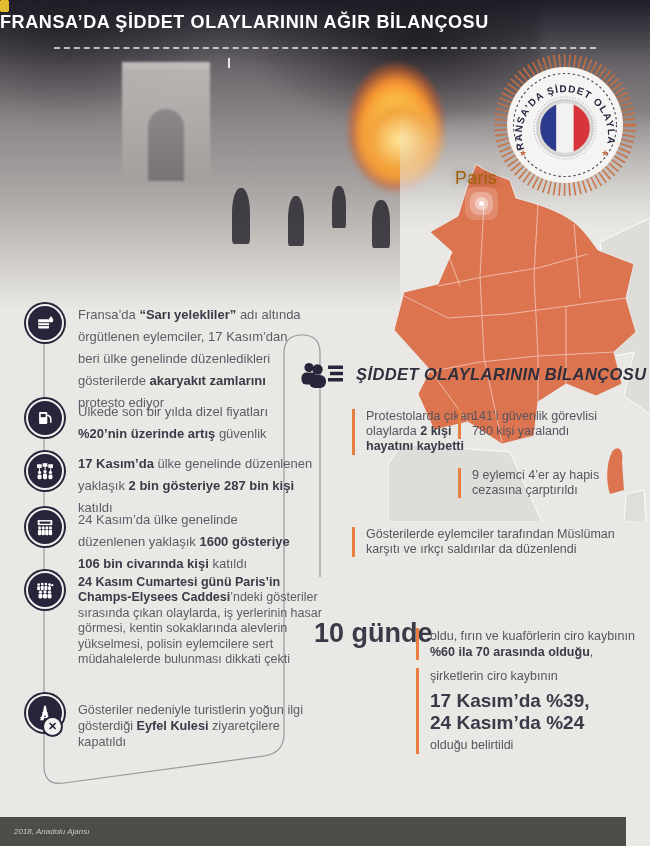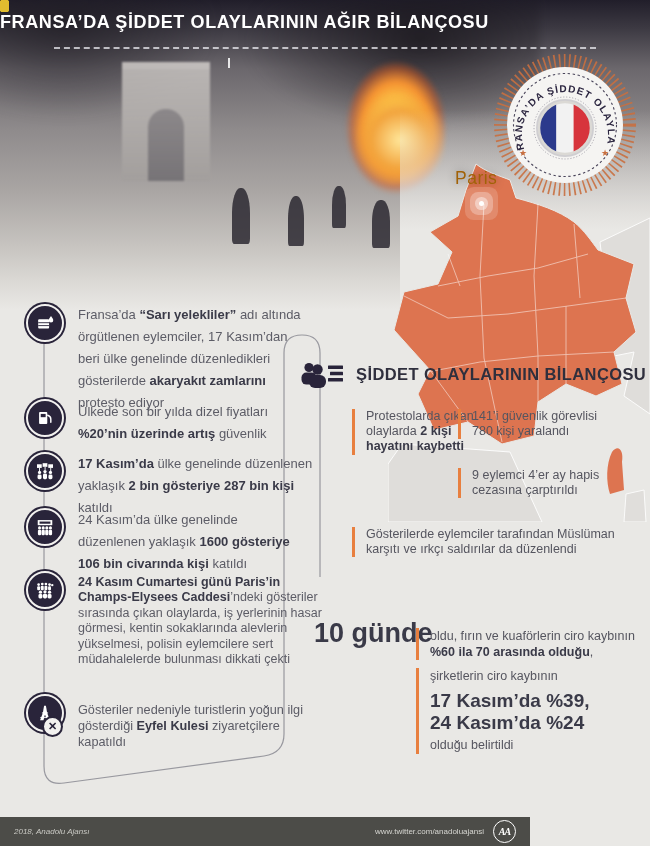--- a/index.html
+++ b/index.html
@@ -61,27 +61,27 @@
     border:2px solid #f3f2f0;box-shadow:0 0 0 2px #29243a;display:flex;align-items:center;justify-content:center;}
   .t-text{position:absolute;left:78px;font-size:13px;line-height:22px;color:#5c5c66;}
   .t-text.tight{font-size:12.5px;line-height:15.4px;}
   .t-text.mid{font-size:12.7px;line-height:16px;}
   .b{font-weight:bold;color:#3a3a48;}
   .x-badge{position:absolute;left:42px;top:716px;width:17px;height:17px;border-radius:50%;
     background:#f3f2f0;border:2px solid #29243a;display:flex;align-items:center;justify-content:center;
     color:#29243a;font-weight:bold;font-size:11px;line-height:1;}
   
   .sec-header{position:absolute;display:flex;align-items:center;gap:12px;}
-  .sec-title{font-size:16.5px;font-weight:bold;color:#2f2f3d;letter-spacing:.4px;}
+  .sec-title{font-size:16.5px;font-weight:bold;color:#2f2f3d;letter-spacing:.4px;font-style:italic;}
   .stat{position:absolute;border-left:3px solid #e87f3f;padding-left:11px;
     font-size:12.5px;line-height:15.2px;color:#55555f;}
   .lead{position:absolute;left:314px;top:618px;font-size:27px;font-weight:bold;color:#3a3a48;}
   .big{font-size:19px;font-weight:bold;color:#3a3a48;line-height:22px;}
   
-  .footer{position:absolute;left:0;bottom:0;width:530px;height:29px;background:#4c4c48;
+  .footer{position:absolute;left:0;bottom:0;width:626px;height:29px;background:#4c4c48;
     display:flex;align-items:center;justify-content:space-between;padding:0 14px;box-sizing:border-box;}
   .footer .credit{font-size:8px;font-style:italic;color:#c9c9c4;}
   .footer .right{display:flex;align-items:center;gap:9px;}
   .footer .tw{font-size:8px;color:#d6d6d1;}
   .aa-logo{width:21px;height:21px;border-radius:50%;border:1.5px solid #fff;display:flex;
     align-items:center;justify-content:center;color:#fff;font-weight:bold;font-style:italic;
     font-family:"Liberation Serif",serif;font-size:10px;letter-spacing:-1px;}
 </style>
 </head>
 <body>
@@ -274,19 +274,15 @@
   <div class="stat" style="left:416px;top:628px;width:224px;line-height:16px"><span>oldu, fırın ve kuaförlerin ciro kaybının </span><span class="b">%60 ila 70 arasında olduğu</span><span>,</span></div>
   <div class="stat" style="left:416px;top:668px;width:224px;line-height:17px">
     <div>şirketlerin ciro kaybının</div>
     <div class="big" style="margin-top:5px">17 Kasım’da %39,</div>
     <div class="big">24 Kasım’da %24</div>
     <div style="margin-top:3px">olduğu belirtildi</div>
   </div>
 
   <div class="footer">
     <span class="credit">2018, Anadolu Ajansı</span>
-    <span class="right">
-      <span class="tw">www.twitter.com/anadoluajansi</span>
-      <span class="aa-logo">AA</span>
-    </span>
   </div>
 
 </div>
 
 </body></html>

